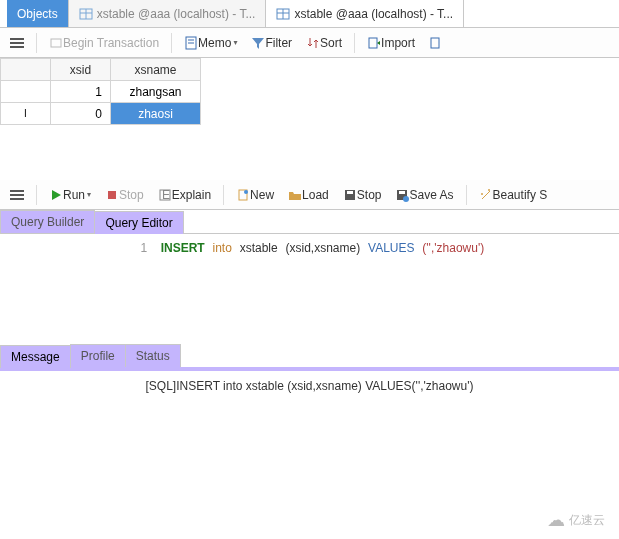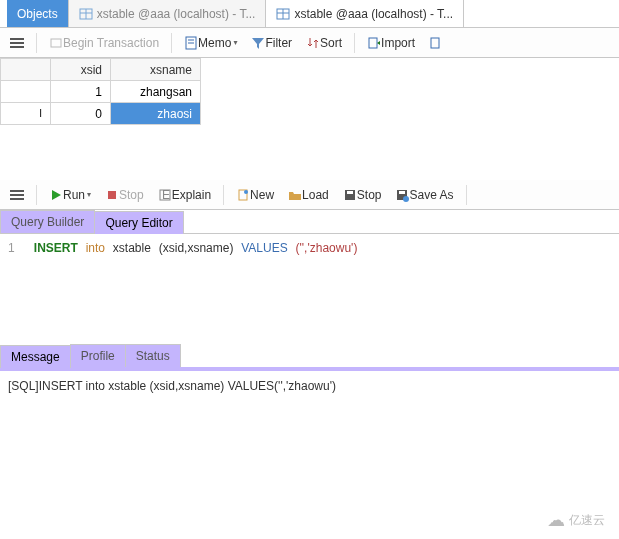--- a/index.html
+++ b/index.html
@@ -10,26 +10,26 @@
 .tab-icon { width: 14px; height: 14px; display: inline-flex; align-items: center; justify-content: center; }
 .toolbar { display: flex; align-items: center; height: 30px; border-bottom: 1px solid #c8c8c8; background: #fdfdfd; gap: 2px; padding: 0 4px; }
 .tbtn { display: flex; align-items: center; padding: 3px 6px; cursor: pointer; color: #333; border-radius: 2px; }
 .tbtn.disabled { color: #aaa; }
 .sep { width: 1px; height: 20px; background: #ddd; margin: 0 4px; }
 .dd-arrow { font-size: 8px; color: #666; margin-left: 2px; }
 .ham { display: inline-block; width: 14px; }
 .ham div { height: 2px; background: #555; margin: 2px 0; }
 .ico { width: 14px; height: 14px; display: inline-flex; }
 .grid { border-collapse: collapse; margin-top: 0; }
-.grid th, .grid td { border: 1px solid #d4d4d4; padding: 3px 8px; text-align: right; height: 22px; min-width: 50px; }
+.grid th, .grid td { border: 1px solid #d4d4d4; padding: 3px 8px; text-align: center; height: 22px; min-width: 50px; }
 .grid th { background: #f7f7f7; font-weight: normal; color: #333; }
 .grid .numcol { text-align: right; width: 60px; }
 .selcell { background: #4a90d9; color: #fff; }
 .rowmark { width: 14px; border-left: none; font-size: 10px; text-align: center; }
-.lower { margin-top: 55px; }
+.lower { margin-top: 55px; text-align: center; }
 .sub-tabs { display: flex; border-bottom: 1px solid #c8c8c8; }
 .sub-tab { padding: 4px 10px; border: 1px solid #c8c8c8; border-bottom: none; background: #c4b5fd; margin-right: -1px; cursor: pointer; color: #555; }
 .sub-tab.active { background: #c4b5fd; position: relative; top: 1px; color: #000; }
 .code-area { padding: 6px 8px; font-family: Consolas, monospace; font-size: 13px; min-height: 80px; }
 .ln { color: #999; display: inline-block; width: 18px; }
 .kw-ins { color: #1f7a1f; font-weight: bold; }
 .kw-into { color: #c08030; }
 .tok-id { color: #333; }
 .kw-val { color: #3a6db0; }
 .tok-str { color: #b04040; }
@@ -218,20 +218,28 @@
     <span class="ico">
           <svg viewBox="0 0 14 14">
             <rect x="2" y="2" width="10" height="10" fill="#555"></rect>
             <rect x="4" y="3" width="6" height="3" fill="#fff"></rect>
             <circle cx="11" cy="11" r="3" fill="#4a90d9"></circle>
           </svg>
         </span>
     <span>Save As</span>
   </div>
   <span class="sep"></span>
+  <div class="tbtn">
+    <span class="ico">
+          <svg viewBox="0 0 14 14">
+            <path d="M3 11 L11 3 M2 6 L4 6 M3 5 L3 7 M9 2 L11 2 M10 1 L10 3" stroke="#d6a24a" fill="none"></path>
+          </svg>
+        </span>
+    <span>Beautify S</span>
+  </div>
 </div>
 
 <div class="sub-tabs">
   <div class="sub-tab">Query Builder</div>
   <div class="sub-tab active">Query Editor</div>
 </div>
 
 <div class="code-area">
   <span class="ln">1</span>
   <span class="kw-ins">INSERT</span>

